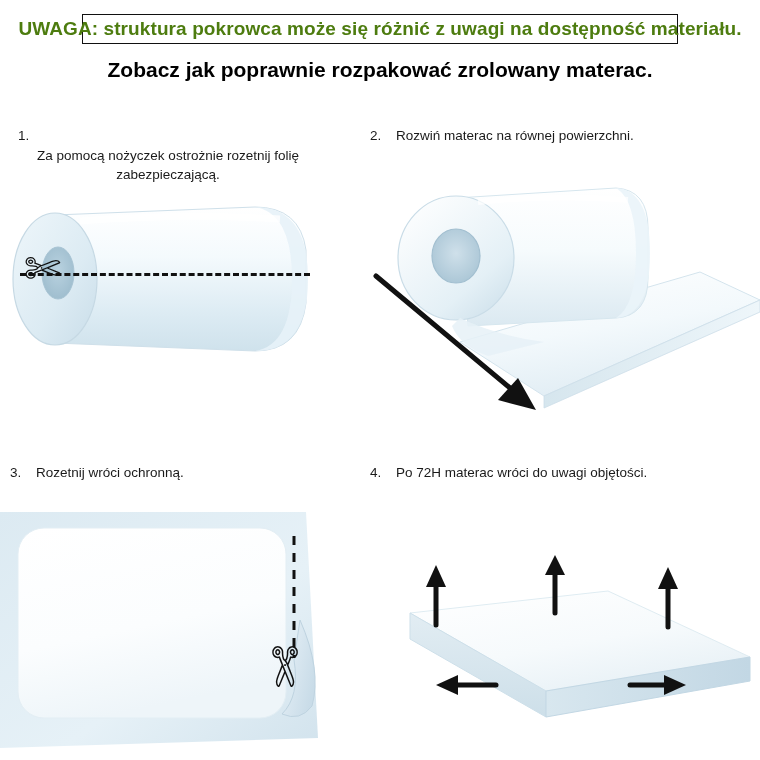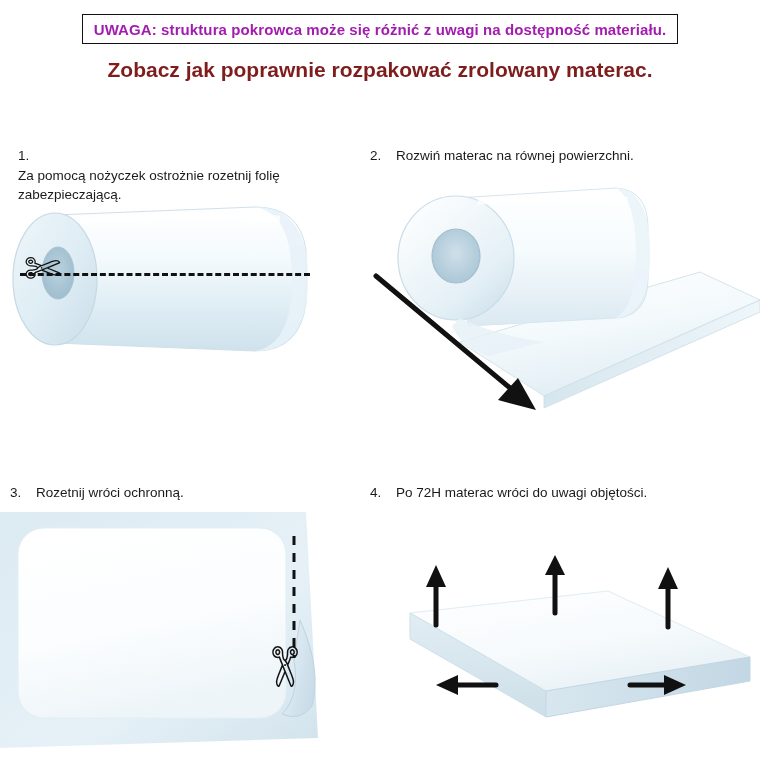--- a/index.html
+++ b/index.html
@@ -22,52 +22,52 @@
     width: 596px;
     height: 30px;
     border: 1px solid #111111;
     background: #ffffff;
     display: flex;
     align-items: center;
     justify-content: center;
     box-sizing: border-box;
   }
   .notice-text {
-    font-size: 15px;
+    font-size: 19px;
     font-weight: bold;
     letter-spacing: 0.1px;
-    color: #a21caf;
+    color: #4d7c0f;
     white-space: nowrap;
   }
   .title {
     position: absolute;
     left: 0;
     top: 58px;
     width: 760px;
     text-align: center;
     font-size: 21px;
     font-weight: bold;
-    color: #7f1d1d;
+    color: #000000;
   }
 
   .step-label {
     position: absolute;
     font-size: 13.5px;
     color: #1a1a1a;
     line-height: 1.45;
-    margin-top: 20px;
   }
   .step-label .num {
     display: inline-block;
     width: 26px;
     vertical-align: top;
   }
   .step-label .txt {
     display: inline-block;
     vertical-align: top;
+    text-align: center;
   }
 
   #label-1 { left: 18px;  top: 126px; width: 300px; }
   #label-2 { left: 370px; top: 126px; width: 320px; }
   #label-3 { left: 10px;  top: 463px; width: 300px; }
   #label-4 { left: 370px; top: 463px; width: 340px; }
 
   .panel { position: absolute; }
 
   

